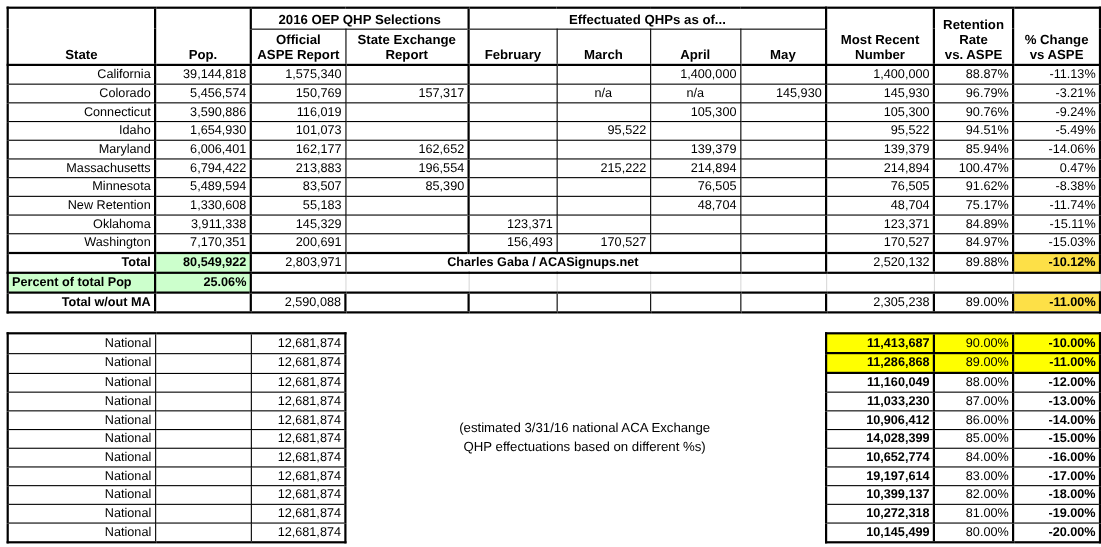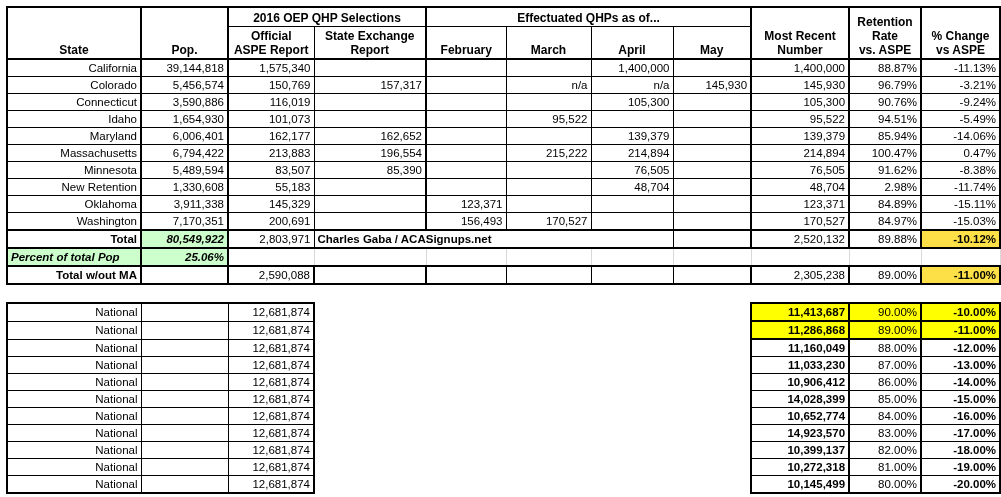--- a/index.html
+++ b/index.html
@@ -4,27 +4,27 @@
 <style>
   html,body{margin:0;padding:0;background:#fff;}
   body{width:1001px;height:497px;overflow:hidden;padding:6px 0 0 6px;box-sizing:border-box;
        font-family:"Liberation Sans",sans-serif;color:#000;}
   table{border-collapse:collapse;table-layout:fixed;width:993px;}
   td{height:16px;padding:0 3px;border:1px solid #000;overflow:hidden;white-space:nowrap;
      font-size:11.5px;vertical-align:middle;}
   .hdr td{font-weight:bold;text-align:center;vertical-align:bottom;white-space:pre-line;
           line-height:14px;font-size:12px;padding-bottom:1px;}
   .r{text-align:right;}
-  .c{margin-left:18px;}
+  .c{text-align:center;margin-left:18px;}
   .b{font-weight:bold;}
   .L2{border-left-width:2px;}
   .R2{border-right-width:2px;}
   .T2{border-top-width:2px;}
   .B2{border-bottom-width:2px;}
-  .green{background:#ccffcc;font-style:italic;}
+  .green{background:#ccffcc;}
   .yellow{background:#fde047;font-weight:bold;}
   .gh{border-color:#d9d9d9;}
   .mid{border:none;background:#fff;}
   #national-table tr:first-of-type td{border-top-width:2px;}
   #national-table tr:last-of-type td{border-bottom-width:2px;}
   #national-table tr:first-of-type td.mid,
   #national-table tr:last-of-type td.mid{border:none;}
   #national-table tr.hl td.c-recent,
   #national-table tr.hl td.c-ret,
   #national-table tr.hl td.c-chg{background:#ffff00;border-top-width:2px;border-bottom-width:2px;}
@@ -179,21 +179,21 @@
       <tr>
         <td class="r L2">New Retention</td>
         <td class="r L2">1,330,608</td>
         <td class="r L2">55,183</td>
         <td class="r"></td>
         <td class="r L2"></td>
         <td class="r"></td>
         <td class="r">48,704</td>
         <td class="r"></td>
         <td class="r L2">48,704</td>
-        <td class="r L2">2.98%</td>
+        <td class="r L2">75.17%</td>
         <td class="r L2 R2">-11.74%</td>
       </tr>
 
       <tr>
         <td class="r L2">Oklahoma</td>
         <td class="r L2">3,911,338</td>
         <td class="r L2">145,329</td>
         <td class="r"></td>
         <td class="r L2">123,371</td>
         <td class="r"></td>
@@ -344,21 +344,21 @@
           <td class="r b L2 c-recent">10,652,774</td>
           <td class="r L2 c-ret">84.00%</td>
           <td class="r b L2 R2 c-chg">-16.00%</td>
         </tr>
 
         <tr>
           <td class="r L2">National</td>
           <td class="r"></td>
           <td class="r R2">12,681,874</td>
           <td colspan="5" class="mid"></td>
-          <td class="r b L2 c-recent">14,923,570</td>
+          <td class="r b L2 c-recent">19,197,614</td>
           <td class="r L2 c-ret">83.00%</td>
           <td class="r b L2 R2 c-chg">-17.00%</td>
         </tr>
 
         <tr>
           <td class="r L2">National</td>
           <td class="r"></td>
           <td class="r R2">12,681,874</td>
           <td colspan="5" class="mid"></td>
           <td class="r b L2 c-recent">10,399,137</td>
@@ -381,13 +381,15 @@
           <td class="r"></td>
           <td class="r R2">12,681,874</td>
           <td colspan="5" class="mid"></td>
           <td class="r b L2 c-recent">10,145,499</td>
           <td class="r L2 c-ret">80.00%</td>
           <td class="r b L2 R2 c-chg">-20.00%</td>
         </tr>
 
     </tbody>
   </table>
+  <div class="note">(estimated 3/31/16 national ACA Exchange
+QHP effectuations based on different %s)</div>
 </div>
 
 </body></html>

